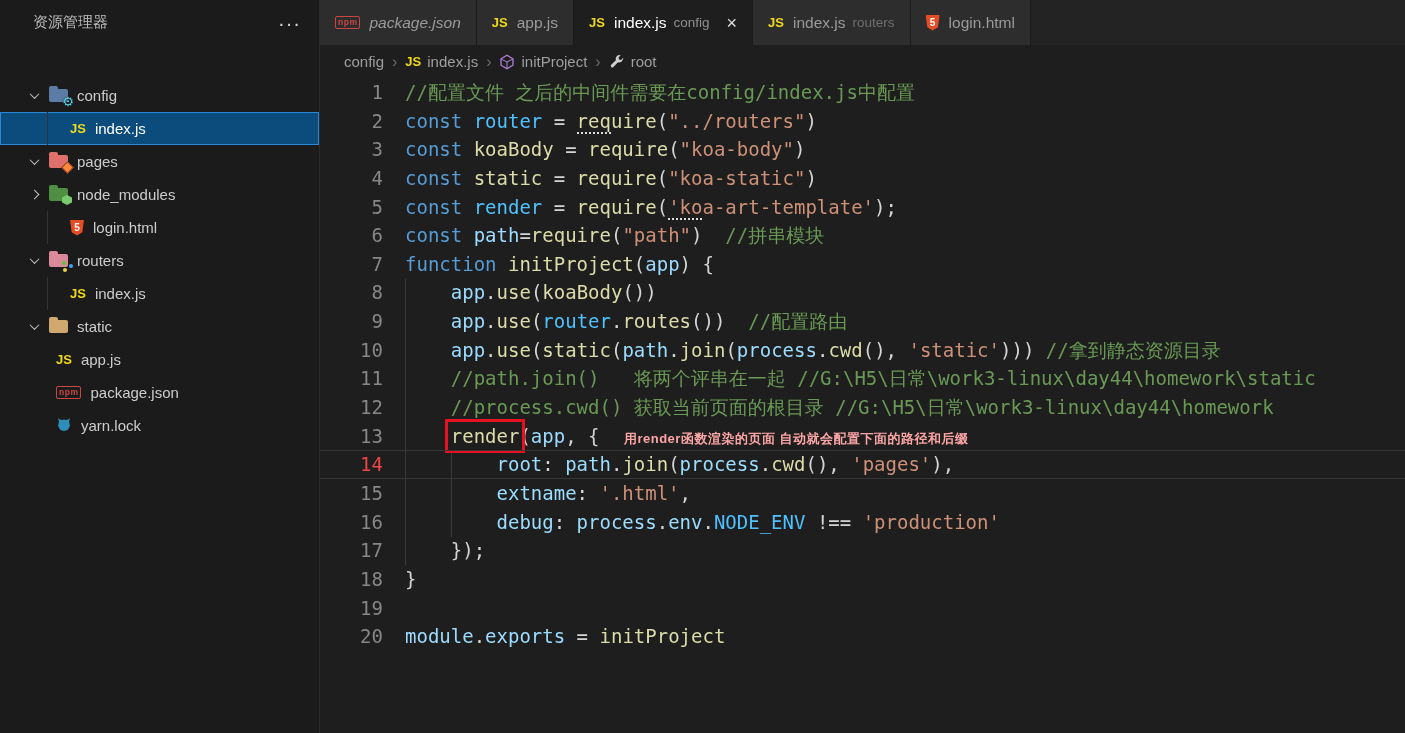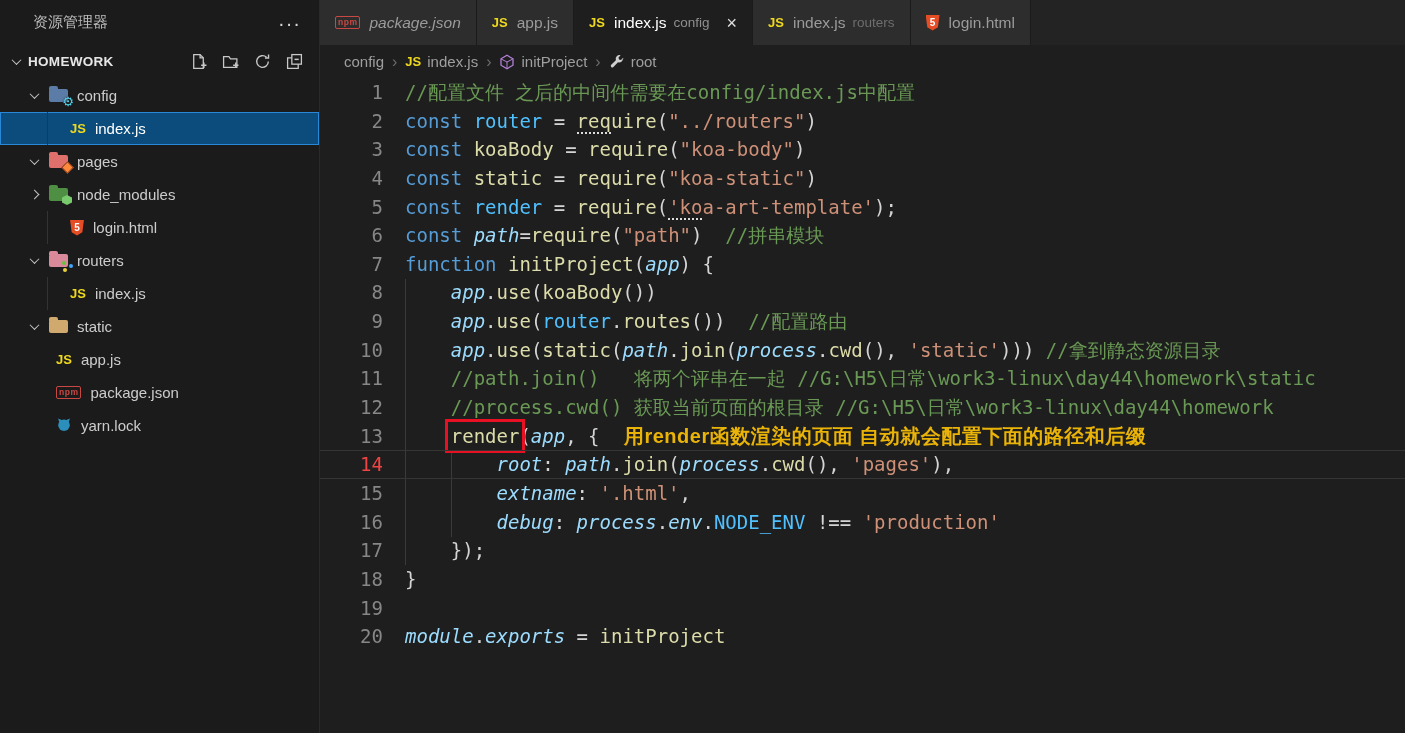--- a/index.html
+++ b/index.html
@@ -84,60 +84,36 @@
 
   
   .code-area { position:absolute; left:0; top:78px; width:1085px; height:655px;
     background:#1e1e1e; font-family:"DejaVu Sans Mono",monospace; font-size:19px; }
   .code-line { position:relative; height:28.65px; line-height:28.65px; white-space:pre; }
   .code-line.current { box-shadow:inset 0 1px 0 #353536, inset 0 -1px 0 #353536; }
   .gutter { position:absolute; left:0; top:0; width:63px; text-align:right; color:#878787;
     font-size:19px; }
   .code-line.current .gutter { color:#ef4444; }
   .content { margin-left:85px; }
-  .tk-kw { color:#569cd6; } .tk-v { color:#9cdcfe;font-style:italic; } .tk-c { color:#4fc1ff; }
+  .tk-kw { color:#569cd6; } .tk-v { color:#9cdcfe; } .tk-c { color:#4fc1ff; }
   .tk-f { color:#dcdcaa; } .tk-s { color:#ce9178; } .tk-cm { color:#6a9955; }
   .tk-p { color:#d4d4d4; }
   .dots { border-bottom:2px dotted #dcdcdc; }
   .redboxed { outline:3px solid #e81123; outline-offset:3px; }
-  .ann { color:#eab308; font-family:"Liberation Sans",sans-serif; font-size:20px;
+  .ann { color:#fca5a5; font-family:"Liberation Sans",sans-serif; font-size:13px;
     font-weight:600; margin-left:13px; letter-spacing:.5px; }
   .iguide { position:absolute; width:1px; background:#3a3a3a; }
 </style>
 </head>
 <body>
 
 <div class="sidebar">
   <div class="sb-header">
     <span>资源管理器</span>
     <span class="sb-more">···</span>
-  </div>
-  <div class="section-header">
-    <span class="chev down"></span>
-    <span class="label">HOMEWORK</span>
-    <span class="sb-actions">
-      <svg width="17" height="17" viewBox="0 0 16 16" fill="none" stroke="#c8c8c8" stroke-width="1.2">
-          <path d="M9.5 1.5h-6v13h9v-10l-3-3z"></path>
-          <path d="M9.5 1.5v3h3"></path>
-          <path d="M10.5 11.5h5M13 9v5" stroke-width="1.4"></path>
-        </svg>
-      <svg width="17" height="17" viewBox="0 0 16 16" fill="none" stroke="#c8c8c8" stroke-width="1.2">
-          <path d="M1.5 3.5h5l1.5 2h6v8h-12.5z"></path>
-          <path d="M10.5 11.5h5M13 9v5" stroke-width="1.4"></path>
-        </svg>
-      <svg width="17" height="17" viewBox="0 0 16 16" fill="none" stroke="#c8c8c8" stroke-width="1.3">
-          <path d="M13.5 8a5.5 5.5 0 1 1-1.7-4"></path>
-          <path d="M13.7 1.3v3.4h-3.4"></path>
-        </svg>
-      <svg width="17" height="17" viewBox="0 0 16 16" fill="none" stroke="#c8c8c8" stroke-width="1.2">
-          <rect x="5.5" y="1.5" width="9" height="9"></rect>
-          <path d="M5.5 4.5h-4v10h10v-4"></path>
-          <path d="M8 6h4" stroke-width="1.4"></path>
-        </svg>
-    </span>
   </div>
   <div class="tree">
       <div class="row folder">
         <span class="chev down"></span>
         <span class="folder-ic f-config">
           <span class="badge-gear">⚙</span>
         </span>
         <span class="label">config</span>
       </div>
       <div class="row nested selected">

